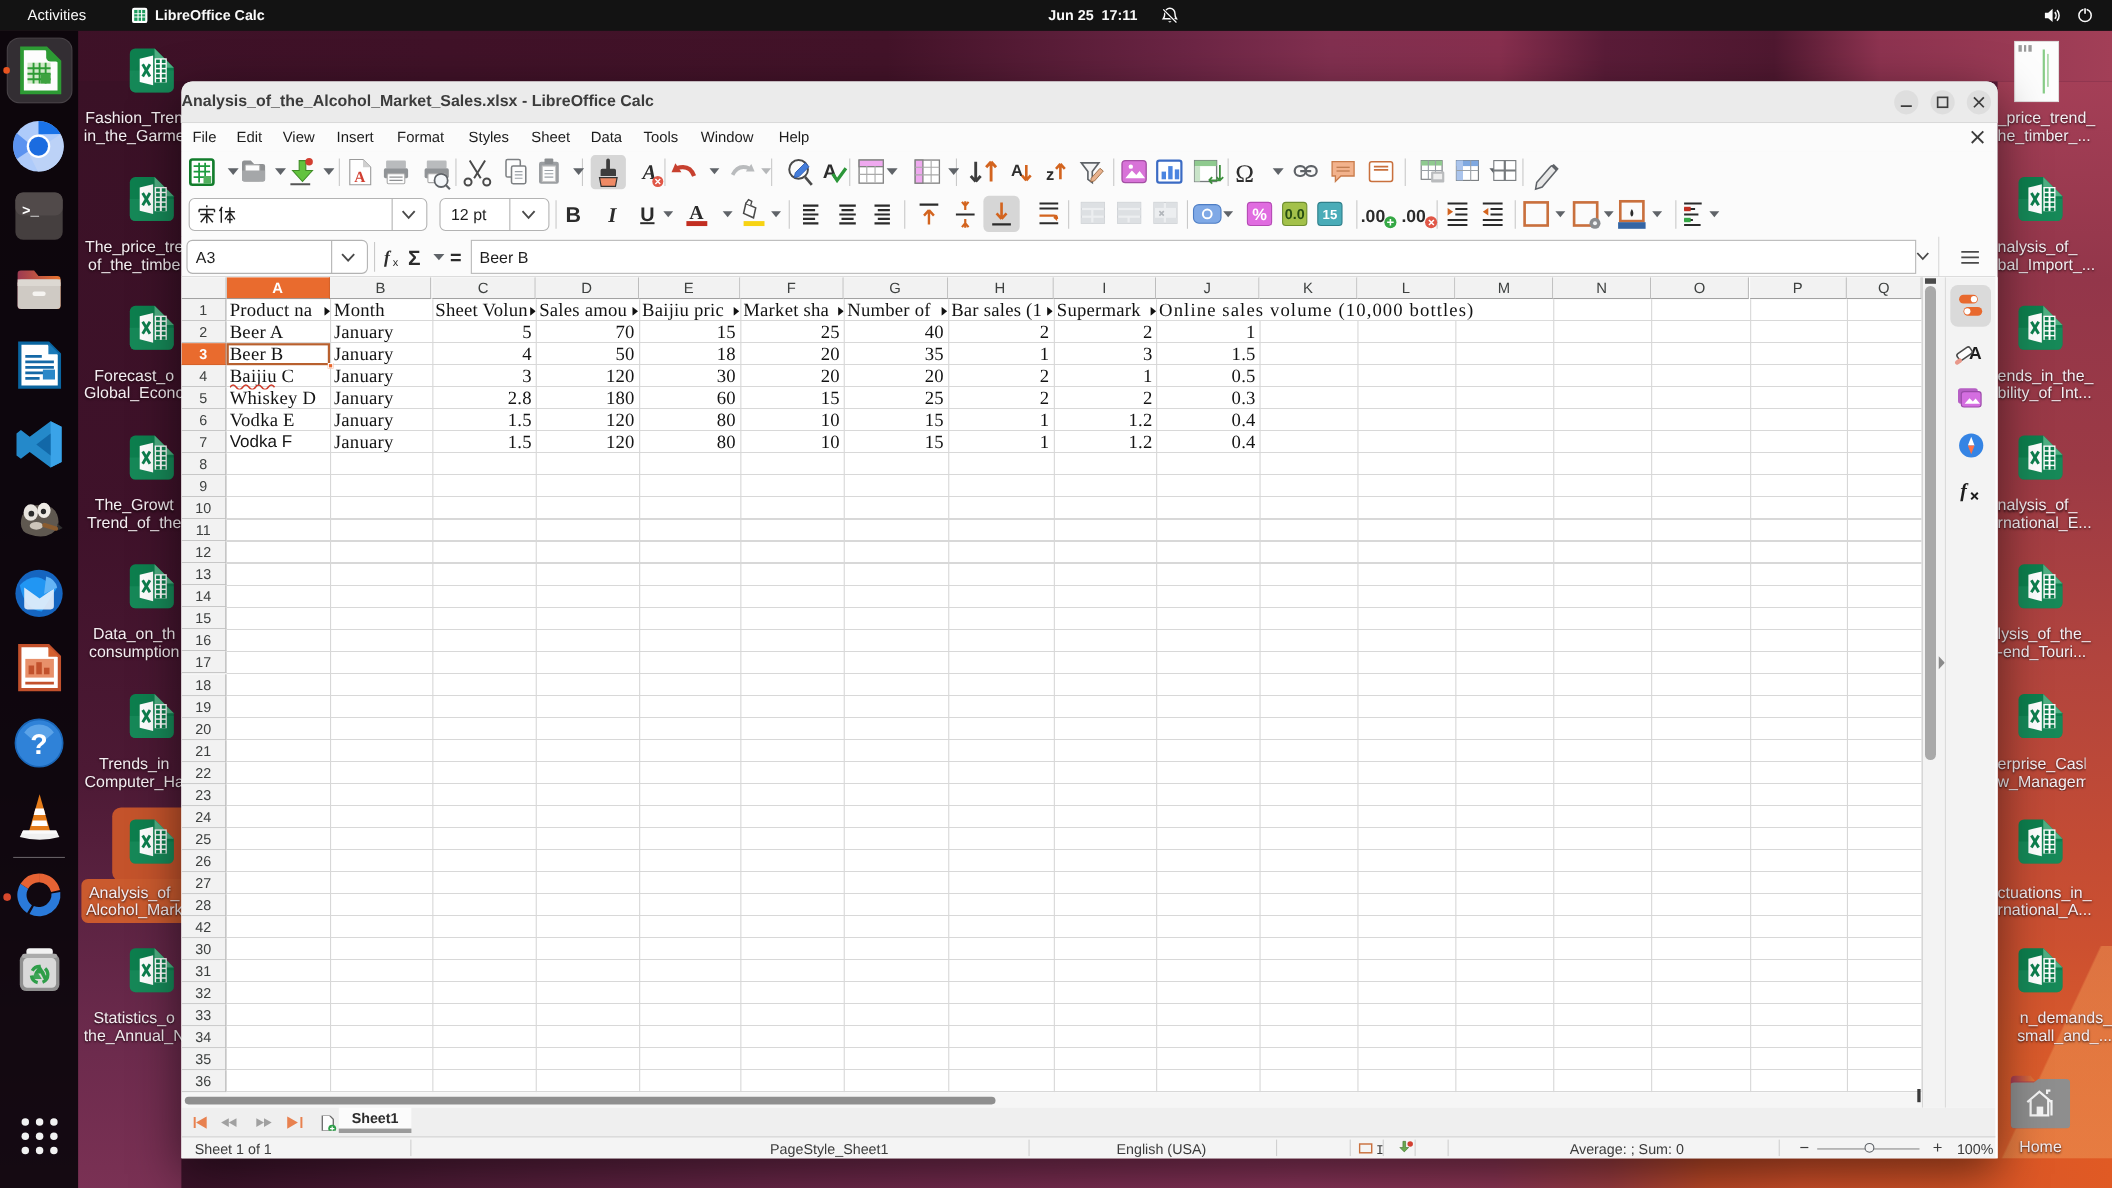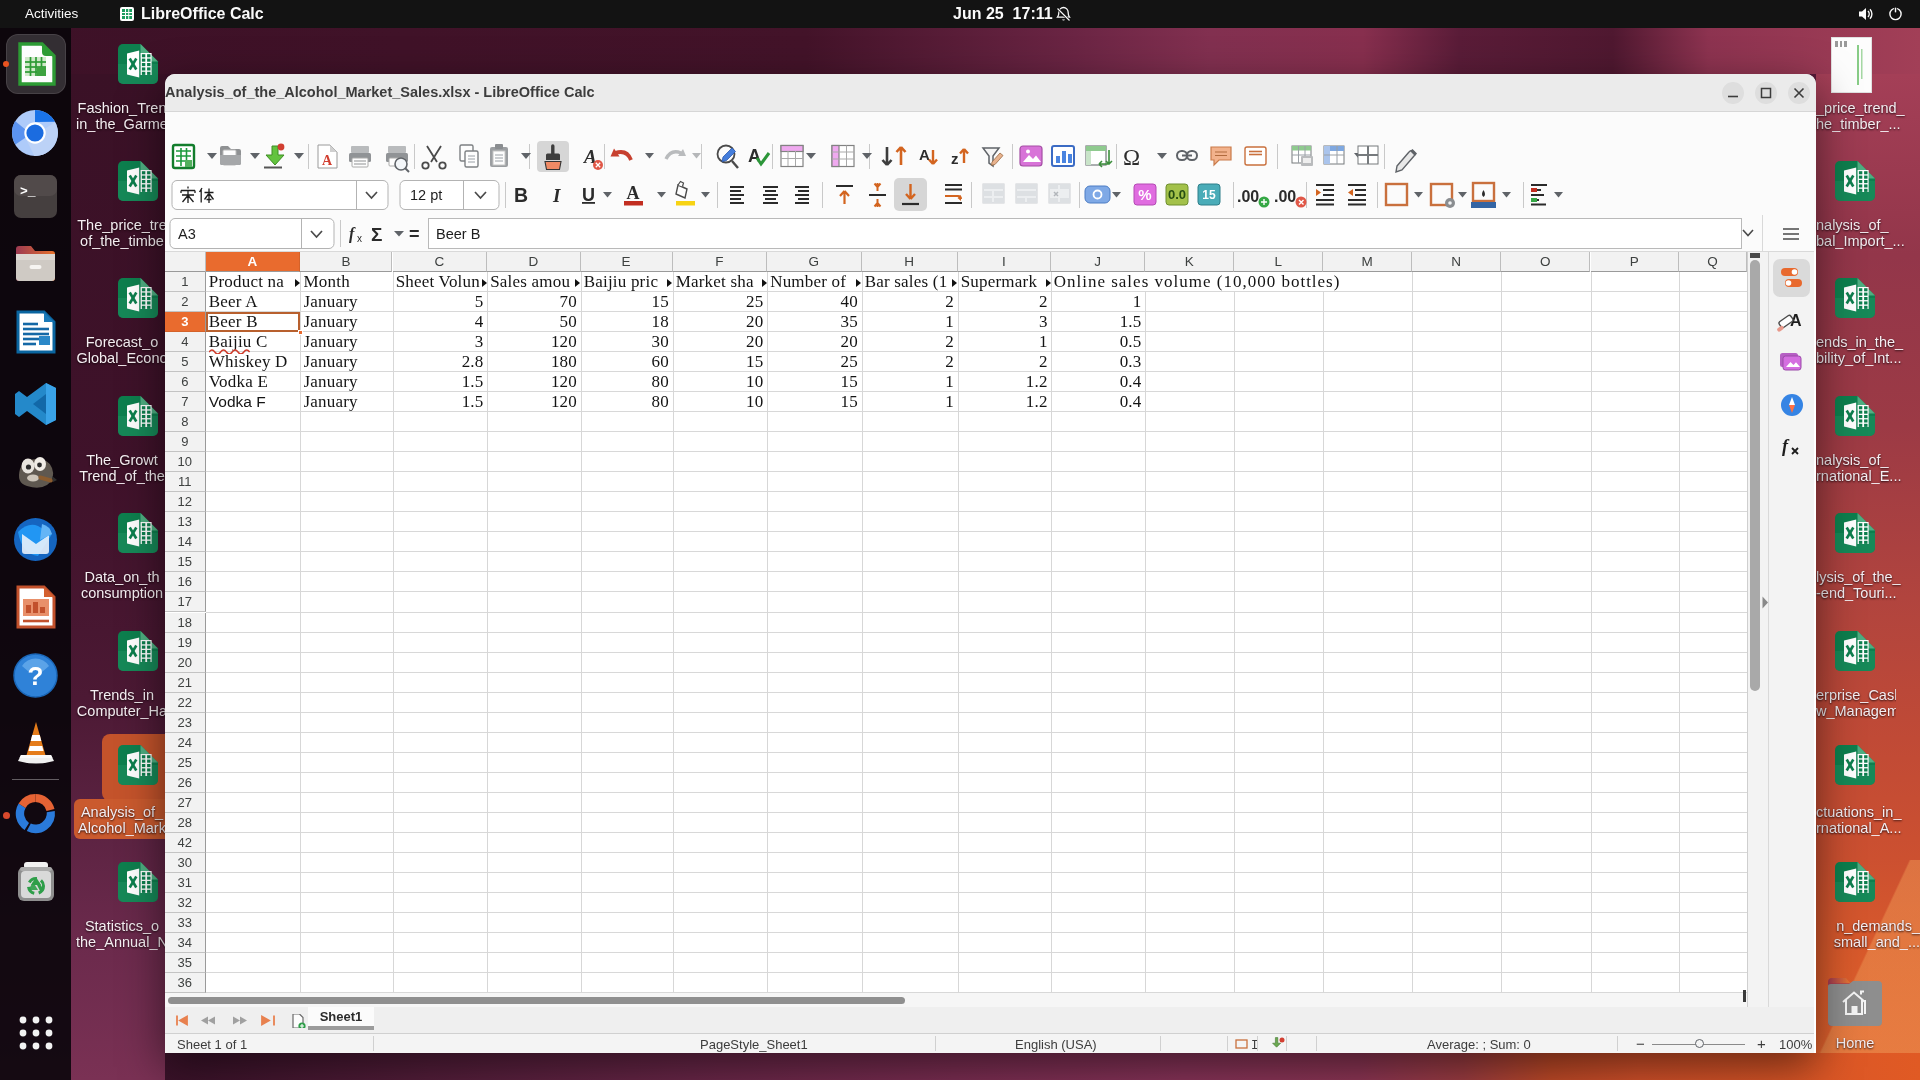--- a/index.html
+++ b/index.html
@@ -1,18 +1,18 @@
 <!DOCTYPE html>
 <html><head><meta charset="utf-8"><style>
 *{margin:0;padding:0;box-sizing:border-box}
 html,body{width:1920px;height:1080px;overflow:hidden;font-family:"Liberation Sans",sans-serif}
 .abs{position:absolute}
 #desk{position:absolute;left:0;top:0;width:1920px;height:1080px}
 #topbar{position:absolute;left:0;top:0;width:1920px;height:28px;background:#131313;color:#fff;z-index:30}
-#topbar .t{position:absolute;top:0;line-height:28px;font-size:16px;color:#fafafa}
+#topbar .t{position:absolute;top:0;line-height:28px;font-size:13px;color:#fafafa}
 #dock{position:absolute;left:0;top:28px;width:71px;height:1052px;background:rgba(7,4,9,.88);z-index:20}
 .dkit{position:absolute;left:9px;width:52px;height:52px;border-radius:12px}
 .dklabel{position:absolute;color:#f5eef2;font-size:14.5px;line-height:15.5px;text-align:center;text-shadow:0 1px 2px rgba(20,5,10,.9);z-index:2;white-space:nowrap;overflow:hidden}
 .deskicon{position:absolute;z-index:2}
 #win{position:absolute;left:165px;top:74px;width:1651px;height:979px;border-radius:10px 10px 0 0;box-shadow:0 14px 44px rgba(0,0,0,.52);z-index:10;background:#fbfbfb}
 #titlebar{position:absolute;left:0;top:0;width:1651px;height:38px;background:#ebebeb;border-radius:10px 10px 0 0;border-bottom:1px solid #d6d6d6}
 #titlebar .title{position:absolute;left:0;right:0;top:0;text-align:left;line-height:37px;font-weight:bold;font-size:14.5px;color:#3c3c3c}
 .wbtn{position:absolute;top:8px;width:22px;height:22px;border-radius:50%;background:#dedede}
 #menubar{position:absolute;left:0;top:38px;width:1649px;height:26px;background:#fbfbfb}
 #menubar span{position:absolute;top:0;line-height:25px;font-size:13.5px;color:#1c1c1c}
@@ -333,20 +333,36 @@
  <div class="wbtn" style="left:1590px"></div>
  <div class="wbtn" style="left:1623px"></div>
  <svg class="abs" style="left:1557px;top:8px" width="22" height="22">
         <line x1="6" y1="14.5" x2="16" y2="14.5" stroke="#3c3c3c" stroke-width="1.6"></line>
       </svg>
  <svg class="abs" style="left:1590px;top:8px" width="22" height="22">
         <rect x="6.5" y="6.5" width="9" height="9" fill="none" stroke="#3c3c3c" stroke-width="1.5"></rect>
       </svg>
  <svg class="abs" style="left:1623px;top:8px" width="22" height="22">
         <path d="M6.5 6.5 L15.5 15.5 M15.5 6.5 L6.5 15.5" stroke="#3c3c3c" stroke-width="1.6"></path>
+      </svg>
+</div>
+<div id="menubar">
+ <span style="left:10px">File</span>
+      <span style="left:50px">Edit</span>
+      <span style="left:92px">View</span>
+      <span style="left:141px">Insert</span>
+      <span style="left:196px">Format</span>
+      <span style="left:261px">Styles</span>
+      <span style="left:318px">Sheet</span>
+      <span style="left:372px">Data</span>
+      <span style="left:420px">Tools</span>
+      <span style="left:472px">Window</span>
+      <span style="left:543px">Help</span>
+ <svg class="abs" style="left:1625px;top:5px" width="16" height="16">
+        <path d="M2.5 2.5 L13 13 M13 2.5 L2.5 13" stroke="#3c3c3c" stroke-width="1.7"></path>
       </svg>
 </div>
 <svg id="tb1" width="1649" height="37" viewBox="0 0 1649 37">
 <g fill="none" stroke="#c9c9c9" stroke-width="1">
         <path d="M143.5 6 v25 M249.5 6 v25 M364.5 6 v25 M439.5 6 v25 M536.5 6 v25 M607.5 6 v25 M704.5 6 v25 M847.5 6 v25 M951.5 6 v25 M1112.5 6 v25 M1219.5 6 v25"></path>
       </g>
 <g fill="#5f6368">
         <path d="M42 15 l5 6 5 -6 z"></path>
         <path d="M85 15 l5 6 5 -6 z"></path>
         <path d="M129 15 l5 6 5 -6 z"></path>

